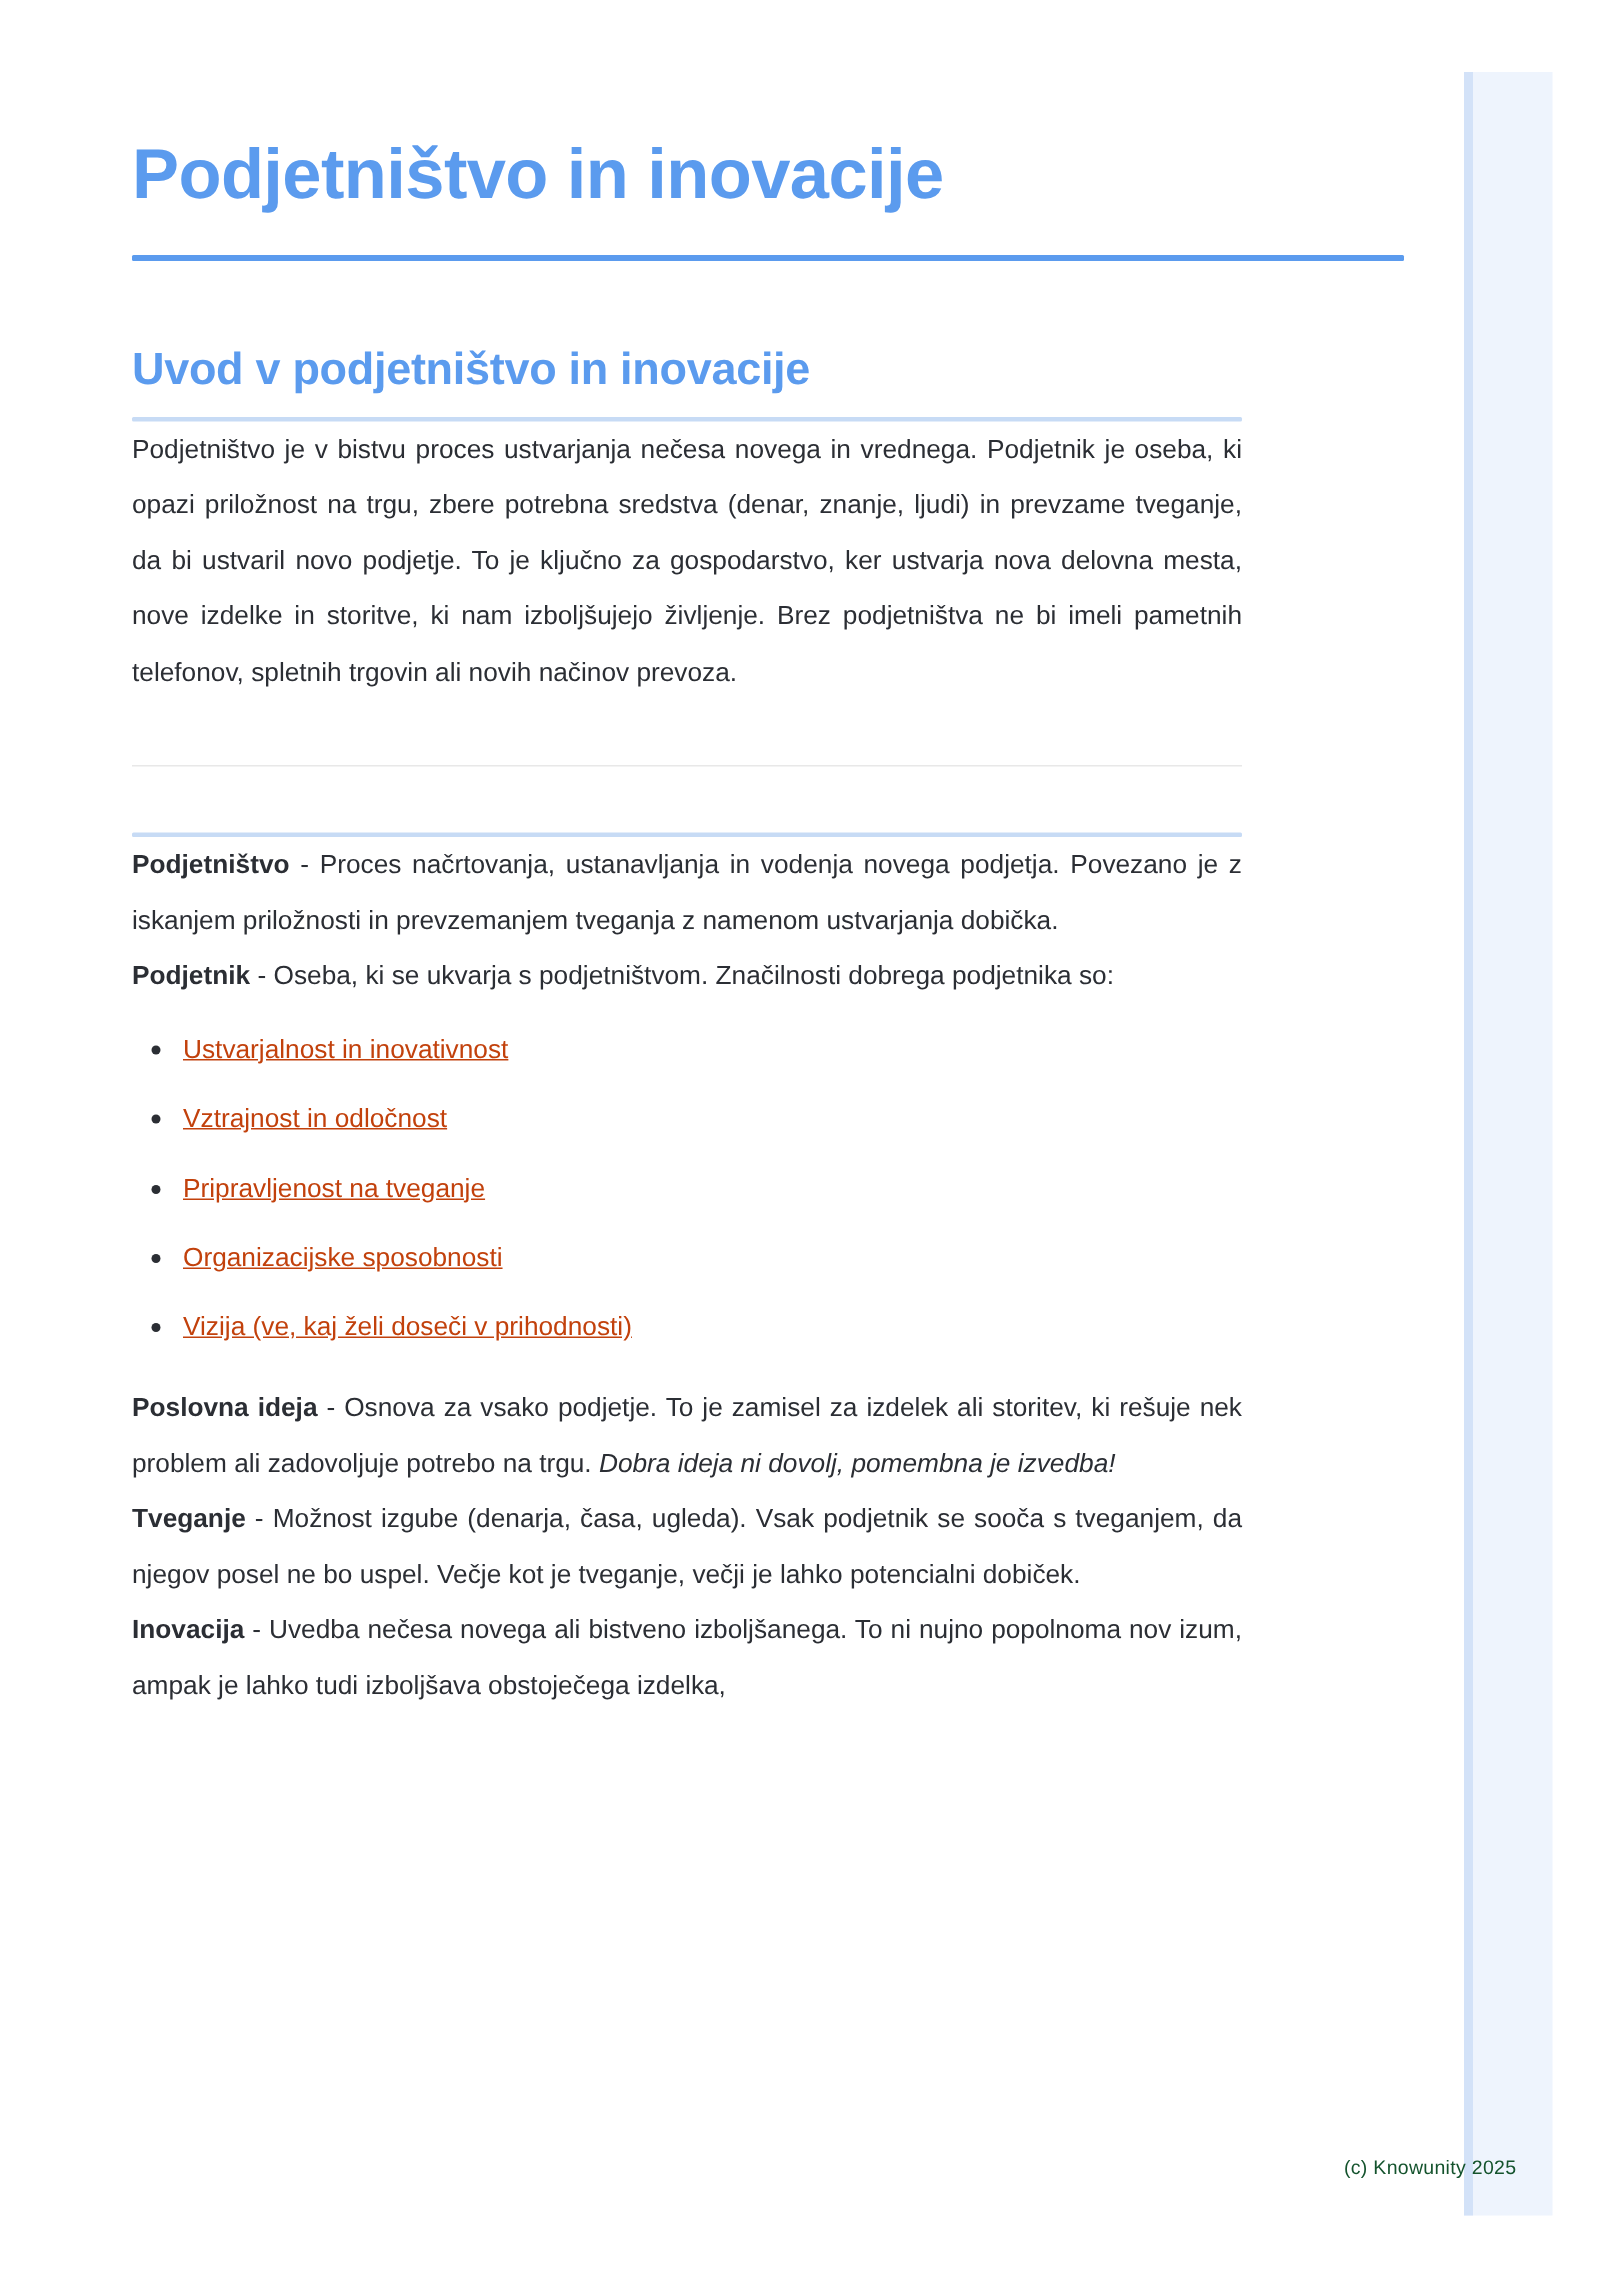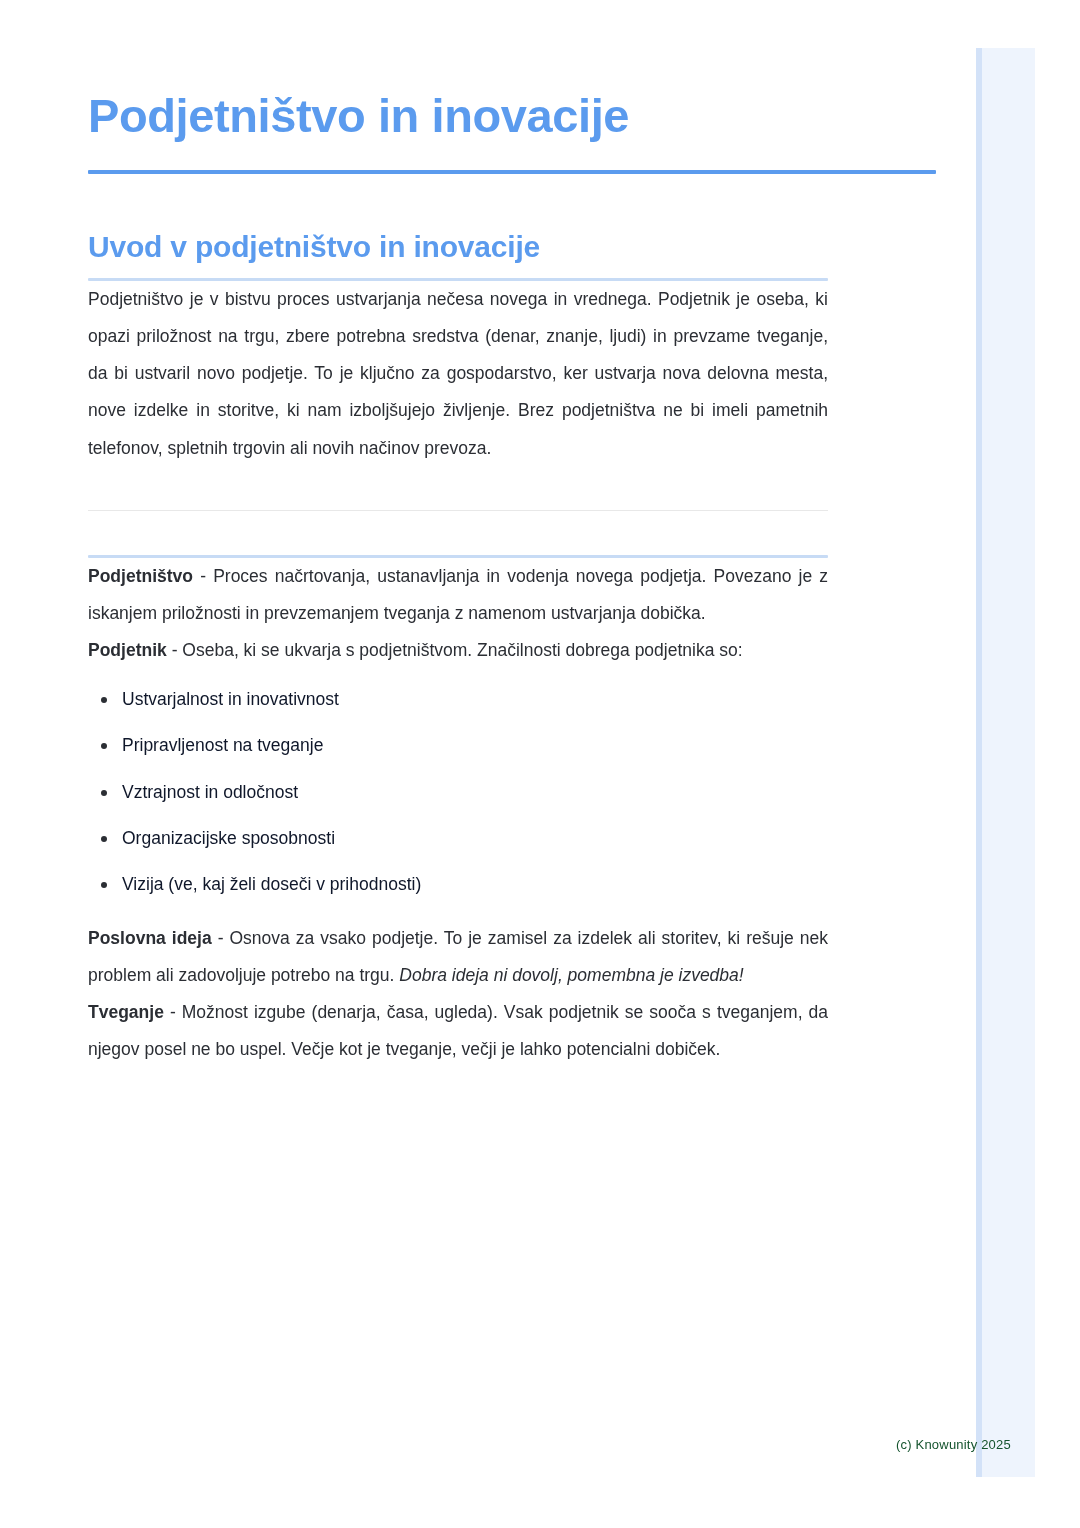--- a/index.html
+++ b/index.html
@@ -110,21 +110,22 @@
     padding: 0;
     list-style: none;
     width: 740px;
   }
   ul.bullets li {
     position: relative;
     padding-left: 34px;
     font-size: 17.5px;
     line-height: 1.45;
     margin-bottom: 21px;
-    color: #0f172a;
+    color: #c2410c;
+    text-decoration: underline;
   }
   ul.bullets li:last-child { margin-bottom: 0; }
   ul.bullets li .bullet-dot {
     position: absolute;
     left: 13px;
     top: 10px;
     width: 6px;
     height: 6px;
     border-radius: 50%;
     background: #2b2e34;
@@ -169,33 +170,36 @@
       <p class="body-text para-gap-first">
         <span class="term">Podjetništvo</span><span> - </span><span>Proces načrtovanja, ustanavljanja in vodenja novega podjetja. Povezano je z iskanjem priložnosti in prevzemanjem tveganja z namenom ustvarjanja dobička.</span>
       </p>
 
       <p class="body-text para-gap">
         <span class="term">Podjetnik</span><span> - </span><span>Oseba, ki se ukvarja s podjetništvom. Značilnosti dobrega podjetnika so:</span>
       </p>
 
       <ul class="bullets">
         <li><span class="bullet-dot"></span><span>Ustvarjalnost in inovativnost</span></li>
+        <li><span class="bullet-dot"></span><span>Vztrajnost in odločnost</span></li>
         <li><span class="bullet-dot"></span><span>Pripravljenost na tveganje</span></li>
-        <li><span class="bullet-dot"></span><span>Vztrajnost in odločnost</span></li>
         <li><span class="bullet-dot"></span><span>Organizacijske sposobnosti</span></li>
         <li><span class="bullet-dot"></span><span>Vizija (ve, kaj želi doseči v prihodnosti)</span></li>
       </ul>
 
       <p class="body-text" style="margin-top:22px;">
         <span class="term">Poslovna ideja</span><span> - </span><span>Osnova za vsako podjetje. To je zamisel za izdelek ali storitev, ki rešuje nek problem ali zadovoljuje potrebo na trgu. </span><span class="em-note">Dobra ideja ni dovolj, pomembna je izvedba!</span>
       </p>
 
       <p class="body-text para-gap">
         <span class="term">Tveganje</span><span> - </span><span>Možnost izgube (denarja, časa, ugleda). Vsak podjetnik se sooča s tveganjem, da njegov posel ne bo uspel. Večje kot je tveganje, večji je lahko potencialni dobiček.</span>
       </p>
 
+      <p class="body-text para-gap">
+        <span class="term">Inovacija</span><span> - </span><span>Uvedba nečesa novega ali bistveno izboljšanega. To ni nujno popolnoma nov izum, ampak je lahko tudi izboljšava obstoječega izdelka,</span>
+      </p>
     </div>
 
   </div>
 
   <div class="watermark">(c) Knowunity 2025</div>
 
 </div>
 
 </body></html>

